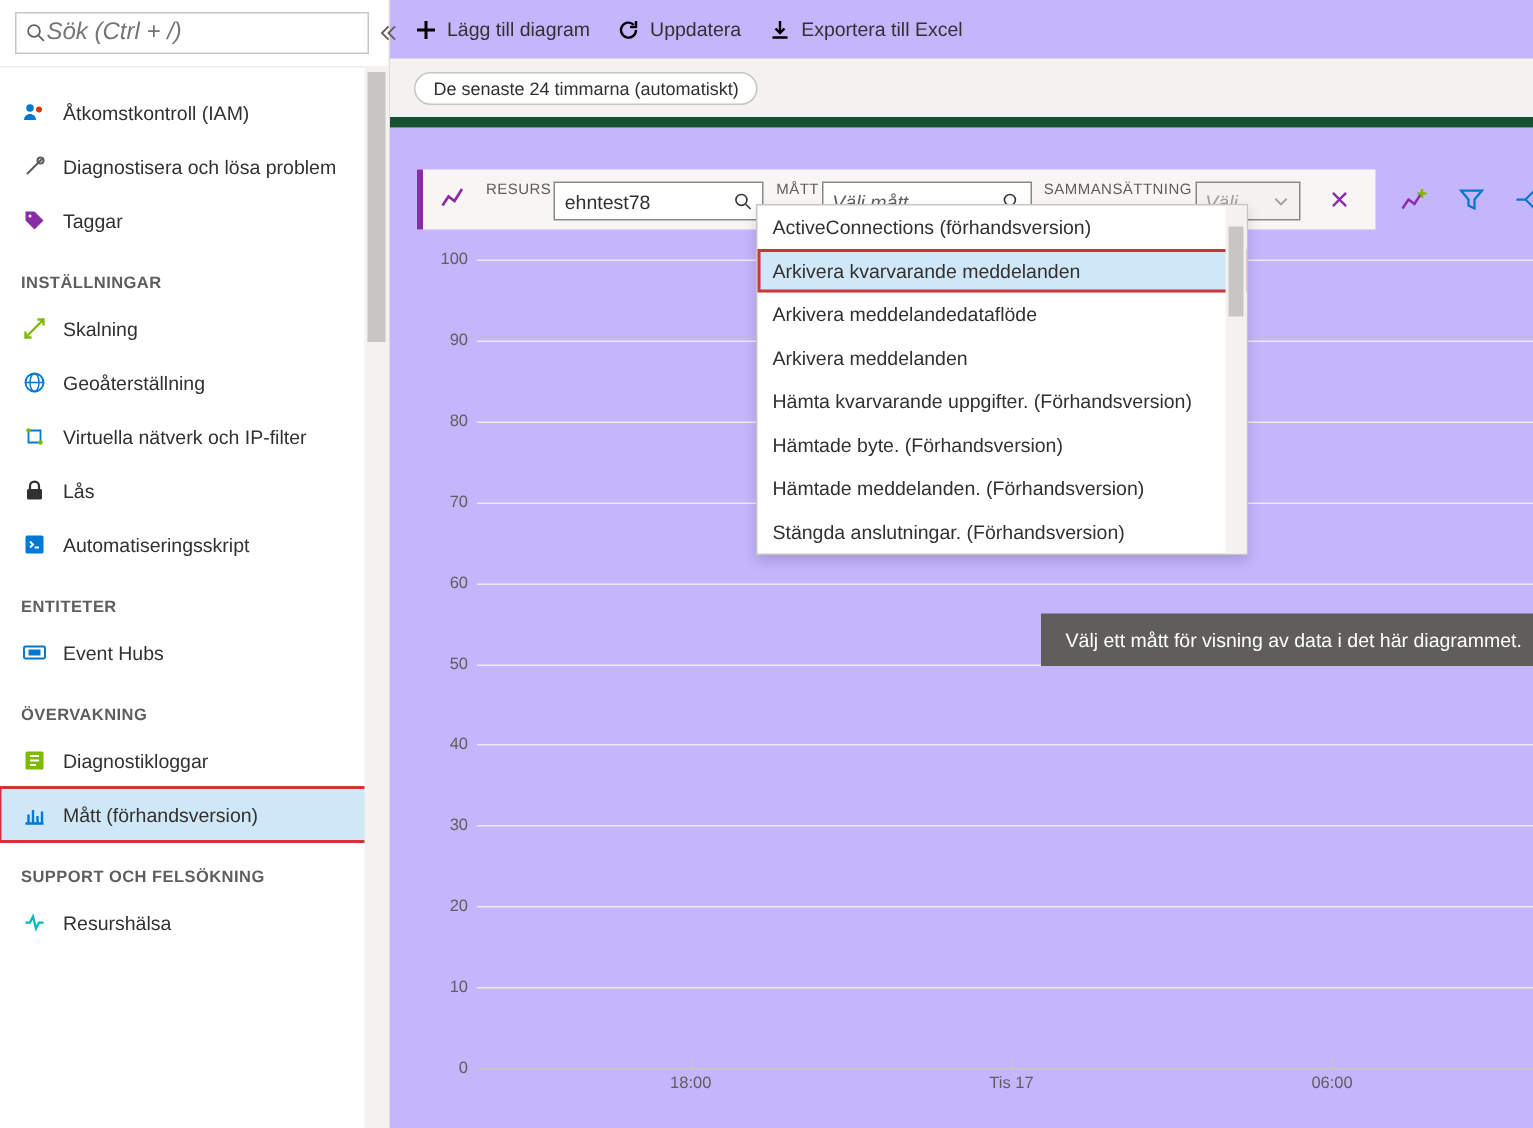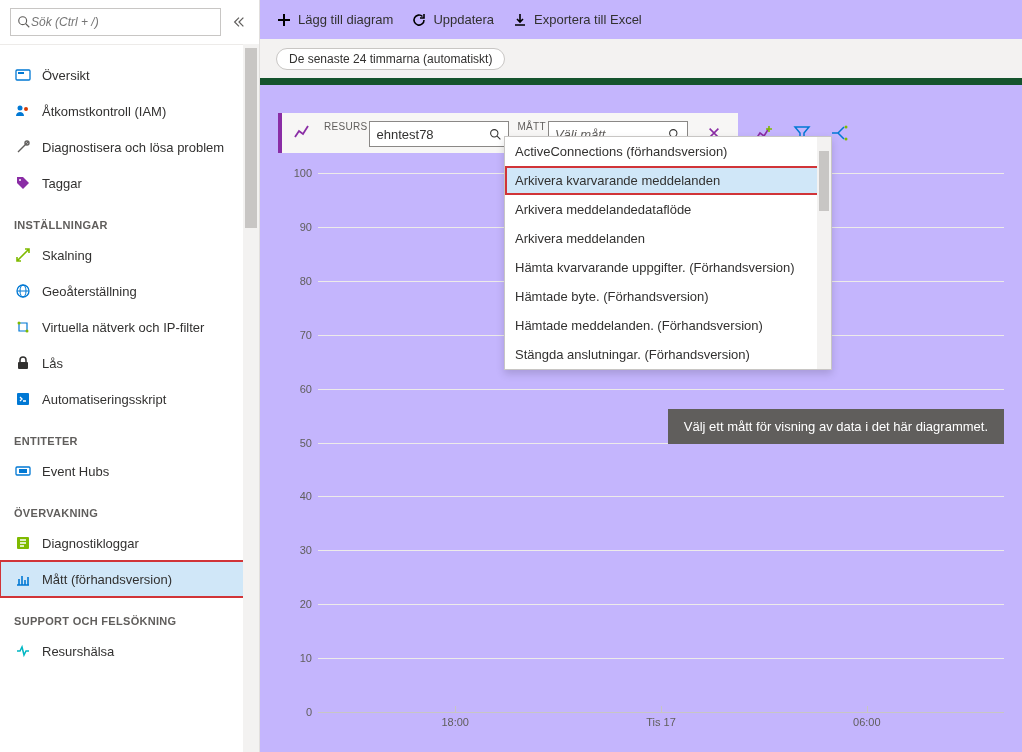--- a/index.html
+++ b/index.html
@@ -1,20 +1,20 @@
 <!DOCTYPE html>
 <html><head>
 <meta charset="utf-8">
 <style>
 * { box-sizing: border-box; margin: 0; padding: 0; }
 body { font-family: "Segoe UI", Arial, sans-serif; font-size: 13px; color: #323130; background: #fff; width: 1022px; height: 752px; overflow: hidden; display: flex; }
 .sidebar { width: 260px; border-right: 1px solid #e1dfdd; display: flex; flex-direction: column; background: #fff; position: relative; }
 .search-row { display: flex; align-items: center; padding: 8px 8px 8px 10px; border-bottom: 1px solid #edebe9; }
 .search-box { flex: 1; display: flex; align-items: center; border: 1px solid #c8c6c4; height: 28px; padding: 0 6px; }
-.search-box input { border: none; outline: none; flex: 1; font-style: italic; color: #0369a1; font-size: 12px; }
+.search-box input { border: none; outline: none; flex: 1; font-style: italic; color: #0369a1; font-size: 16px; }
 .collapse-btn { width: 24px; height: 24px; display: flex; align-items: center; justify-content: center; margin-left: 6px; color: #605e5c; cursor: pointer; }
 .menu { overflow-y: auto; flex: 1; padding-top: 12px; padding-right: 10px; }
 .menu-item { display: flex; align-items: center; height: 36px; padding: 0 10px 0 14px; cursor: pointer; gap: 10px; }
 .menu-item.selected { background: #d0e7f8; outline: 2px solid #d13438; outline-offset: -1px; }
 .menu-icon { width: 18px; height: 18px; display: flex; align-items: center; justify-content: center; flex-shrink: 0; }
 .section-header { font-size: 11px; color: #605e5c; font-weight: 600; padding: 18px 14px 6px; letter-spacing: 0.3px; }
 .scroll-track { position: absolute; right: 0; top: 44px; bottom: 0; width: 16px; background: #f3f2f1; }
 .scroll-thumb { position: absolute; left: 2px; right: 2px; top: 4px; height: 180px; background: #c8c6c4; }
 
 .main { flex: 1; display: flex; flex-direction: column; background: #c4b5fd; }
@@ -71,29 +71,20 @@
       <svg width="14" height="14" viewBox="0 0 16 16">
           <path d="M8 3 L3 8 L8 13 M13 3 L8 8 L13 13" fill="none" stroke="#605e5c" stroke-width="1.4"></path>
         </svg>
     </div>
   </div>
 
   <div class="menu">
     <div class="menu-item">
       <span class="menu-icon">
           <svg width="16" height="16" viewBox="0 0 16 16">
-            <rect x="1" y="3" width="14" height="10" rx="1" fill="none" stroke="#0078d4" stroke-width="1.3"></rect>
-            <rect x="3" y="5" width="6" height="2" fill="#0078d4"></rect>
-          </svg>
-        </span>
-      <span>Översikt</span>
-    </div>
-    <div class="menu-item">
-      <span class="menu-icon">
-          <svg width="16" height="16" viewBox="0 0 16 16">
             <circle cx="5" cy="5" r="2.5" fill="#0078d4"></circle>
             <path d="M1 13c0-2.5 2-4 4-4s4 1.5 4 4" fill="#0078d4"></path>
             <circle cx="11" cy="6" r="2" fill="#d83b01"></circle>
           </svg>
         </span>
       <span>Åtkomstkontroll (IAM)</span>
     </div>
     <div class="menu-item">
       <span class="menu-icon">
           <svg width="16" height="16" viewBox="0 0 16 16">
@@ -252,20 +243,29 @@
             </svg>
         </div>
       </div>
       <div class="field">
         <span class="field-label">MÅTT</span>
         <div class="field-input italic">
           <span>Välj mått</span>
           <svg width="13" height="13" viewBox="0 0 16 16">
               <circle cx="6.5" cy="6.5" r="4.5" fill="none" stroke="#323130" stroke-width="1.3"></circle>
               <line x1="10" y1="10" x2="14" y2="14" stroke="#323130" stroke-width="1.3"></line>
+            </svg>
+        </div>
+      </div>
+      <div class="field">
+        <span class="field-label">SAMMANSÄTTNING</span>
+        <div class="field-input disabled">
+          <span>Välj</span>
+          <svg width="12" height="12" viewBox="0 0 16 16">
+              <path d="M3 6l5 5 5-5" fill="none" stroke="#a19f9d" stroke-width="1.6"></path>
             </svg>
         </div>
       </div>
       <div class="close-x">
         <svg width="14" height="14" viewBox="0 0 16 16">
             <path d="M3 3l10 10M13 3L3 13" stroke="#8a2da5" stroke-width="1.8"></path>
           </svg>
       </div>
     </div>
     <div class="extra-icons">

